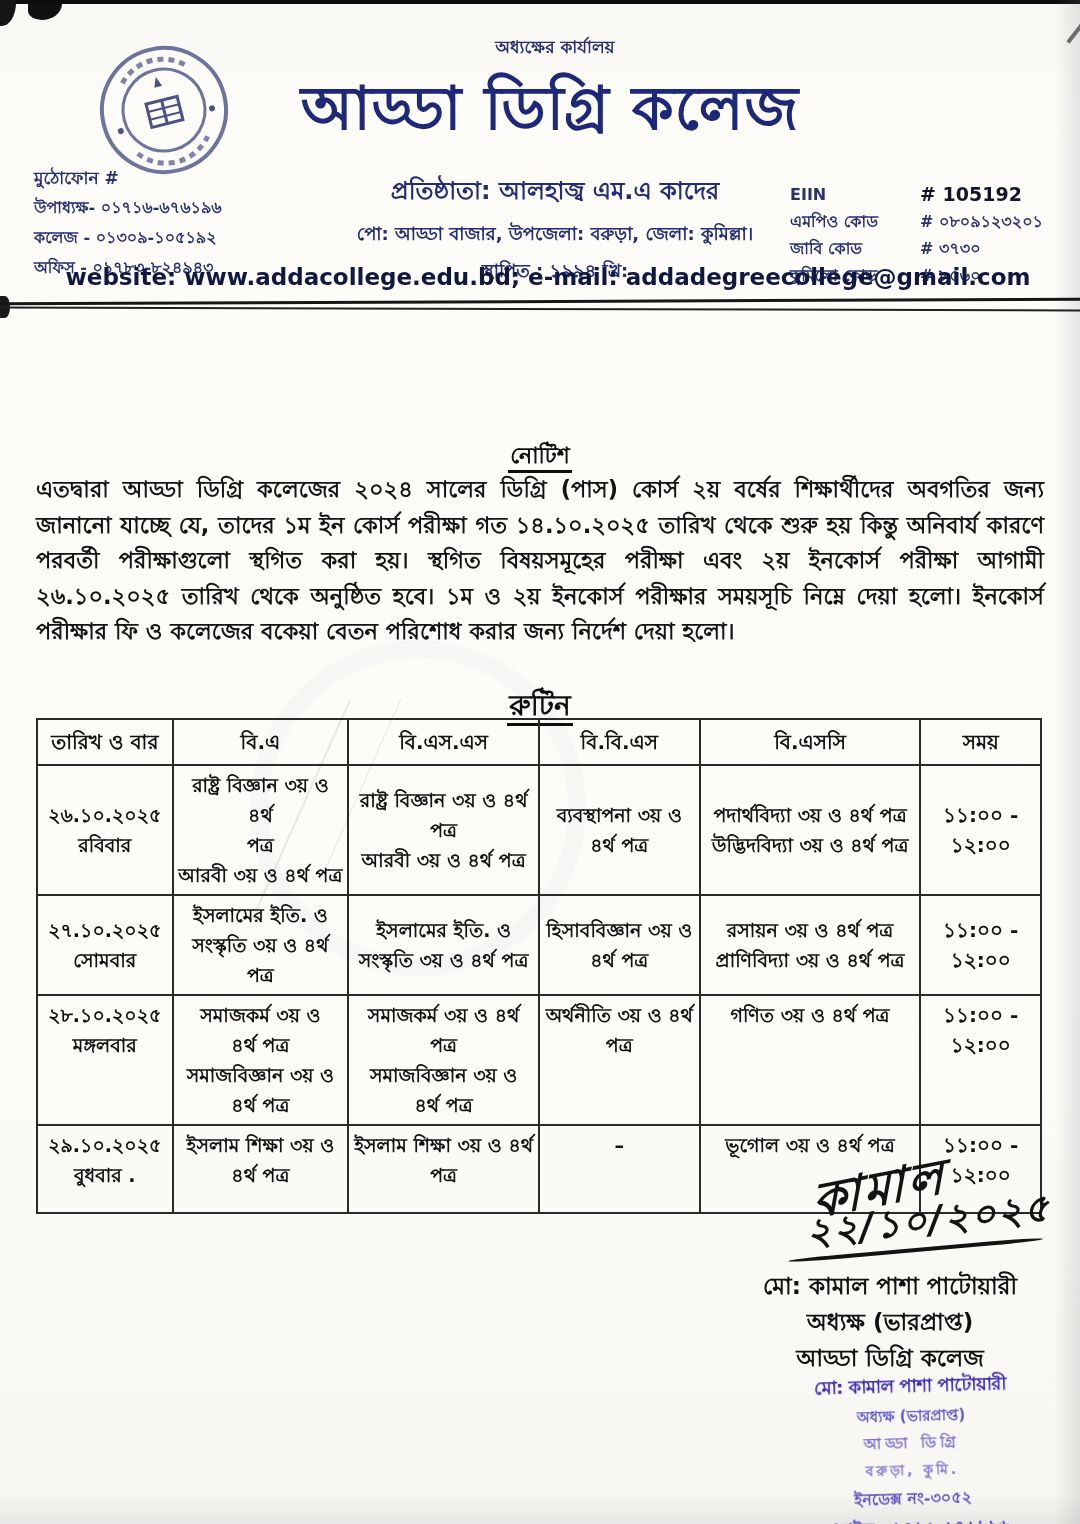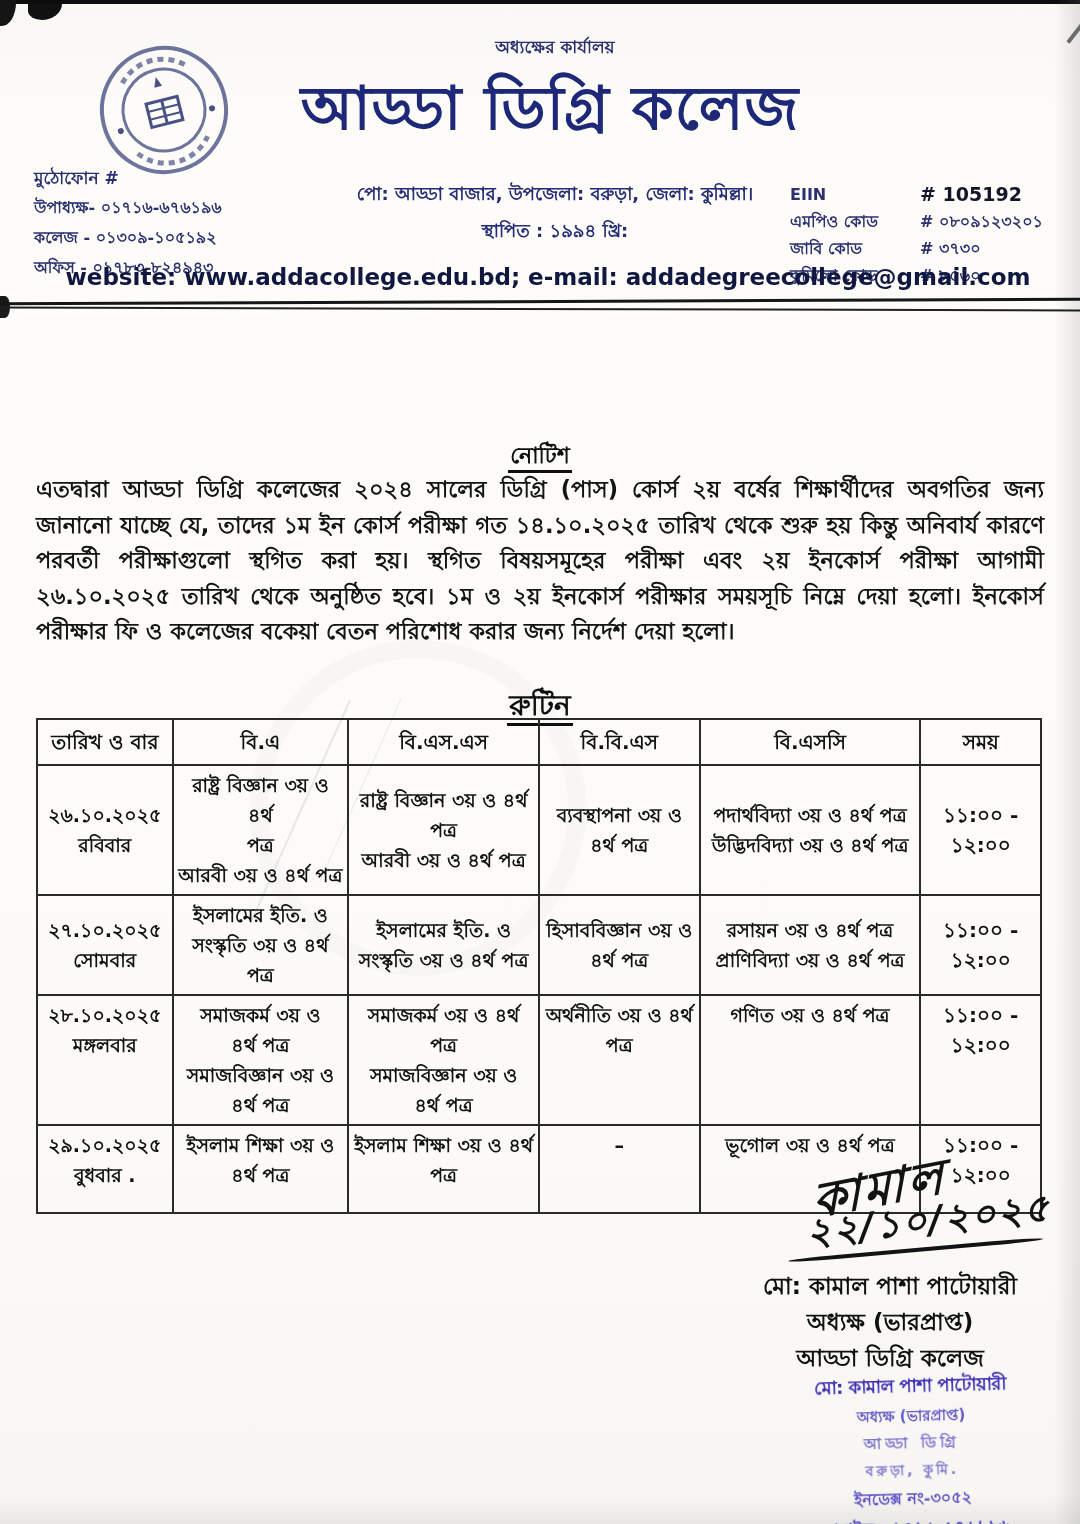--- a/index.html
+++ b/index.html
@@ -132,20 +132,21 @@
   </svg>
 
   <div class="contacts">
     <div class="lbl">মুঠোফোন #</div>
     <div>উপাধ্যক্ষ- ০১৭১৬-৬৭৬১৯৬</div>
     <div>কলেজ -  ০১৩০৯-১০৫১৯২</div>
     <div>অফিস -  ০১৭৮৩-৮২৪৯৪৩</div>
   </div>
 
   <div class="founder-block">
+    <div class="founder-line">প্রতিষ্ঠাতা: আলহাজ্ব এম.এ কাদের</div>
     <div class="address-line">পো: আড্ডা বাজার, উপজেলা: বরুড়া, জেলা: কুমিল্লা।</div>
     <div class="established-line">স্থাপিত : ১৯৯৪ খ্রি:</div>
   </div>
 
   <div class="codes">
     <div class="row">
       <span class="c-label">EIIN</span>
       <span class="c-value"># 105192</span>
     </div>
     <div class="row">

